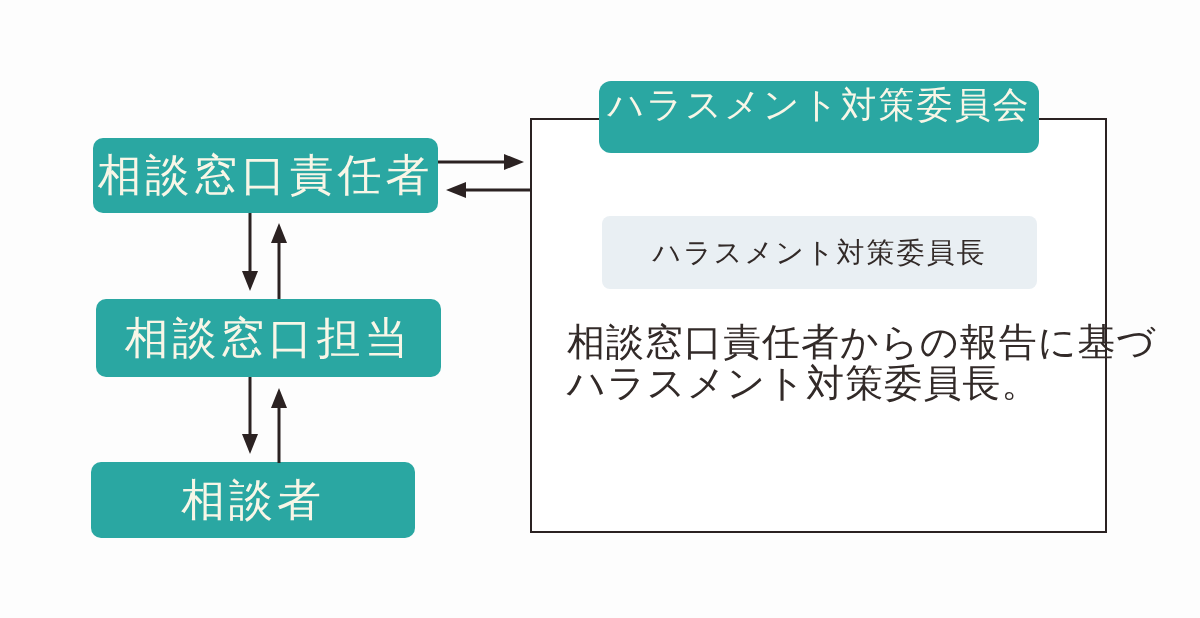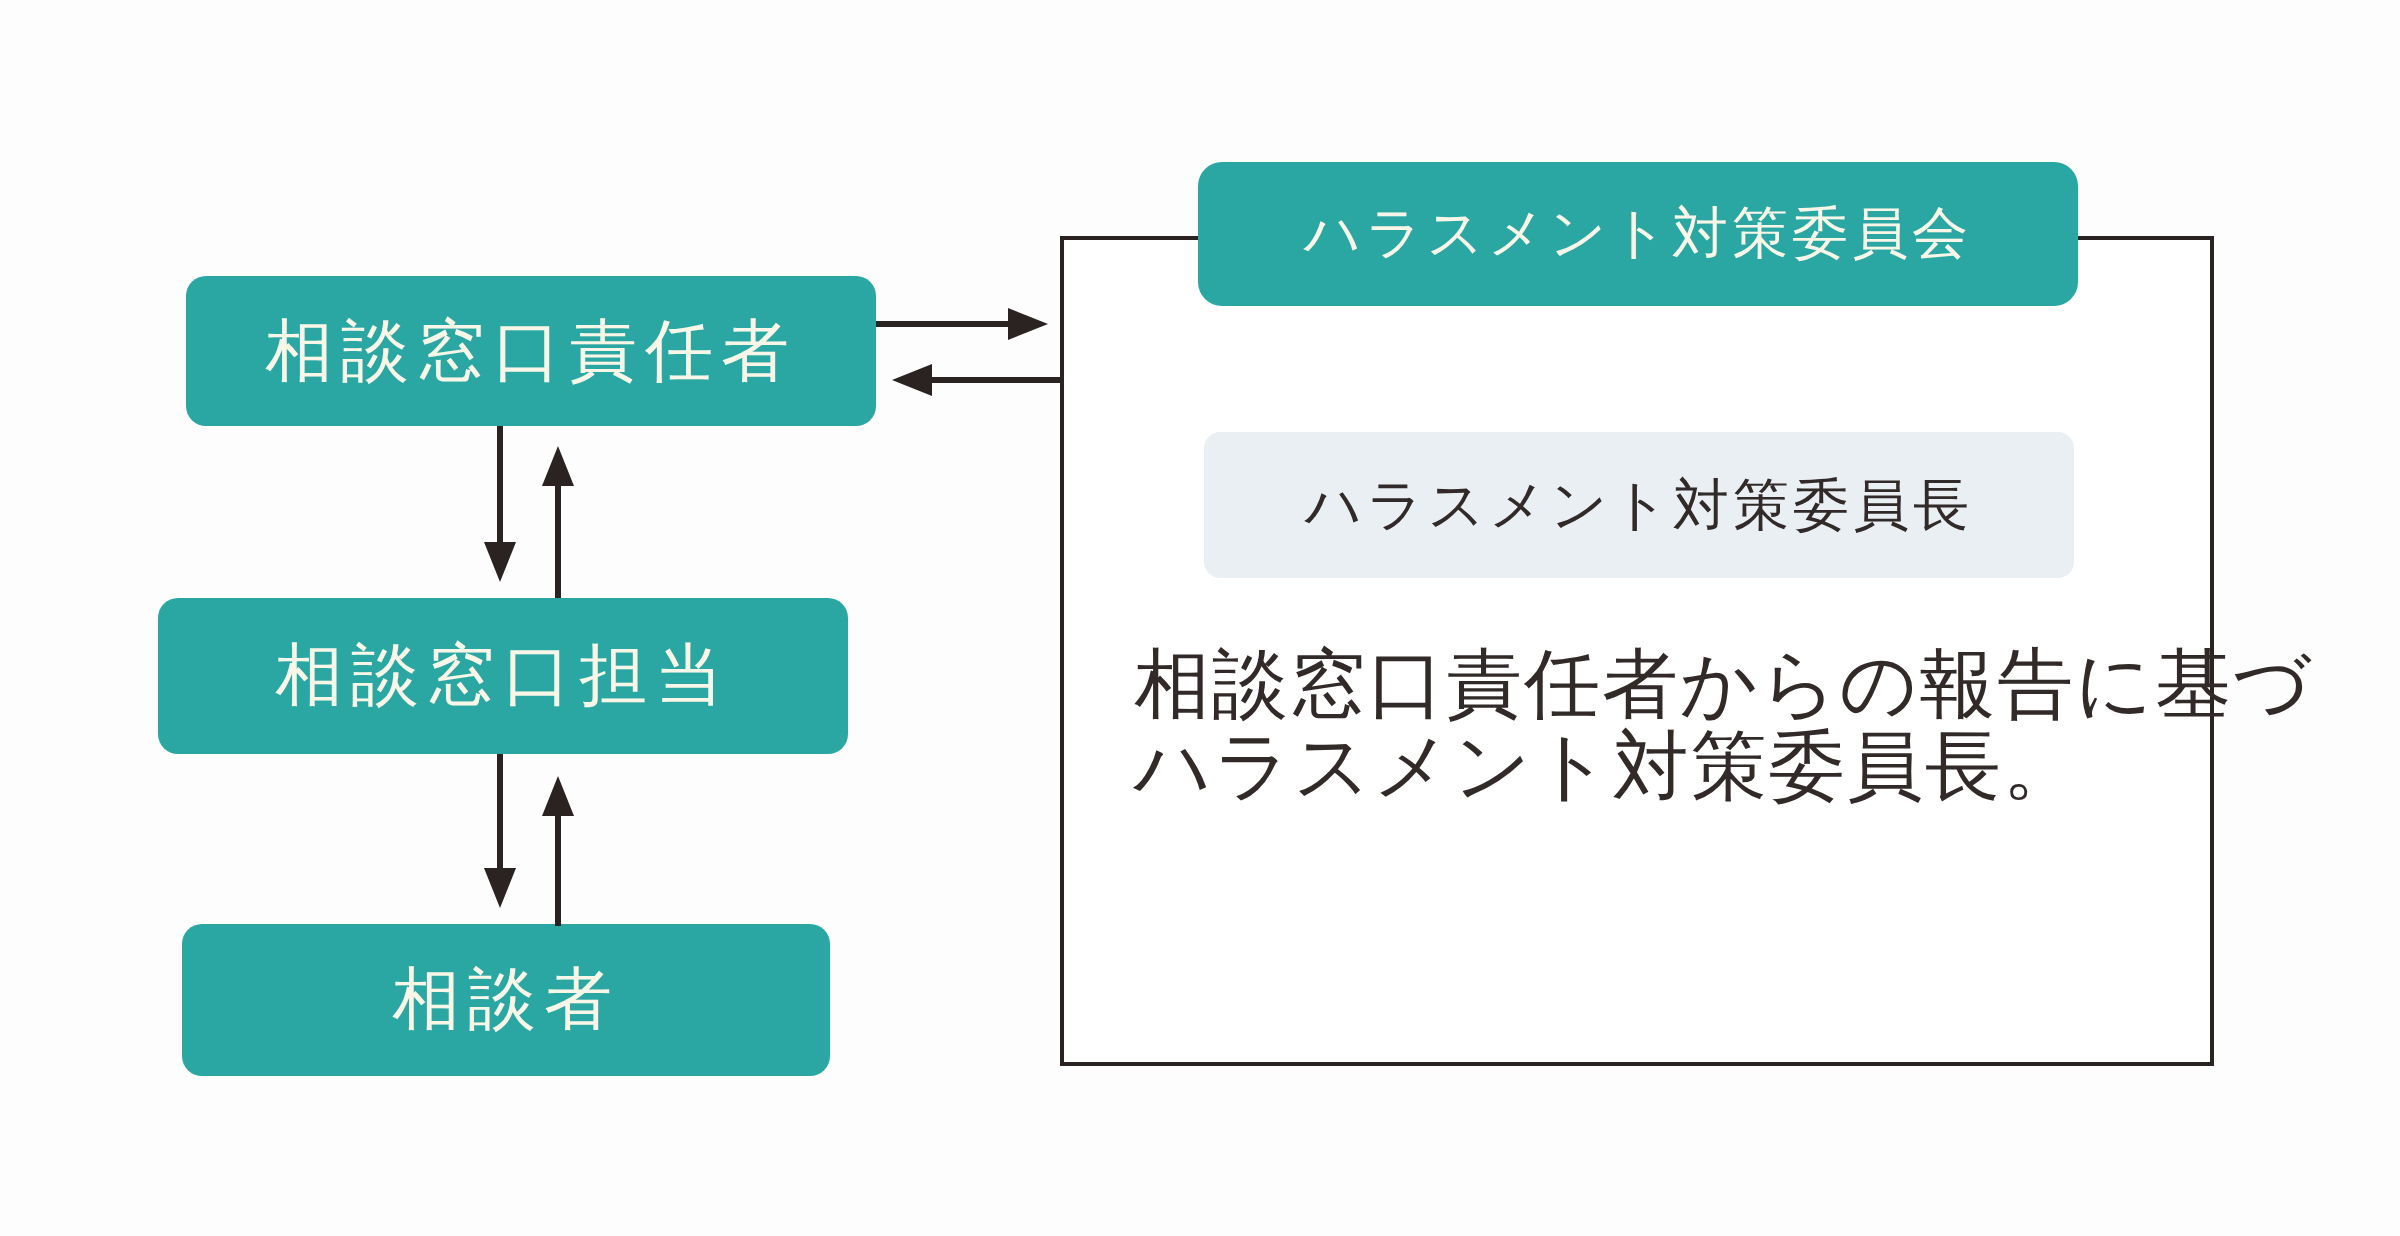--- a/index.html
+++ b/index.html
@@ -14,43 +14,43 @@
   html,body{width:1200px;height:618px;background:var(--bg);overflow:hidden;}
   body{font-family:"DejaVu Sans","Liberation Sans",sans-serif;}
   .stage{position:relative;width:1200px;height:618px;background:var(--bg);}
 
   .node{
     position:absolute;
     background:var(--teal);
     border-radius:10px;
     display:flex;align-items:center;justify-content:center;
     color:var(--boxText);
-    font-size:34px;
+    font-size:44px;
     letter-spacing:4px;
     font-weight:500;
   }
   .node-responsible{left:93px;top:138px;width:345px;height:75px;}
-  .node-staff{left:79px;top:299px;width:345px;height:78px;}
+  .node-staff{left:96px;top:299px;width:345px;height:78px;}
   .node-consulter{left:91px;top:462px;width:324px;height:76px;}
 
   .panel{
     position:absolute;
     left:530px;top:118px;width:577px;height:415px;
     background:#ffffff;
     border:2px solid var(--line);
   }
 
   .panel-header{
     position:absolute;
     left:599px;top:81px;width:440px;height:72px;
     background:var(--teal);
     border-radius:12px;
-    display:flex;align-items:center;justify-content:center;
+    display:flex;justify-content:center;
     color:var(--boxText);
-    font-size:28px;letter-spacing:2px;font-weight:500;
+    font-size:36px;letter-spacing:2px;font-weight:500;
   }
 
   .chair-box{
     position:absolute;
     left:602px;top:216px;width:435px;height:73px;
     background:var(--pale);
     border-radius:8px;
     display:flex;align-items:center;justify-content:center;
     color:var(--ink);
     font-size:28px;letter-spacing:2px;

